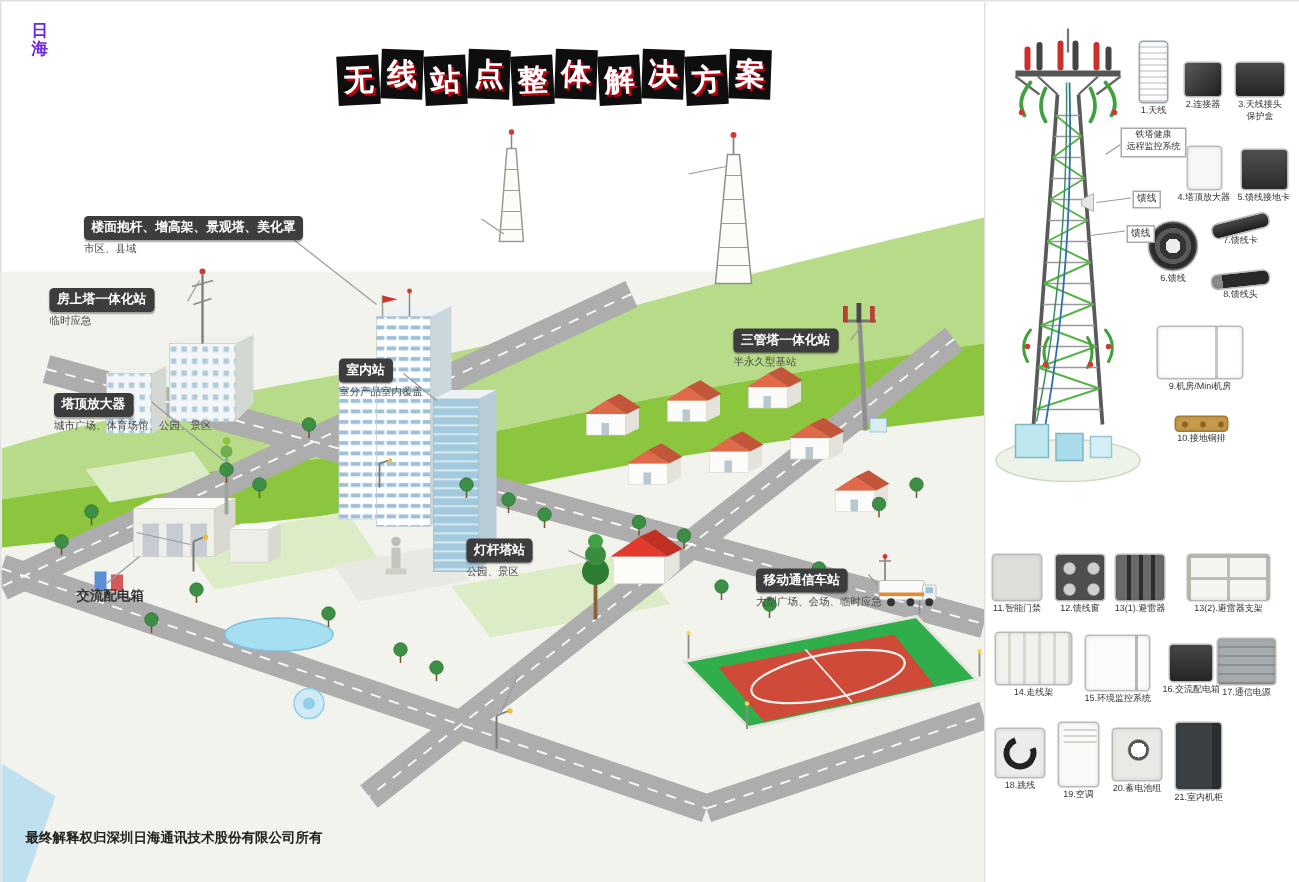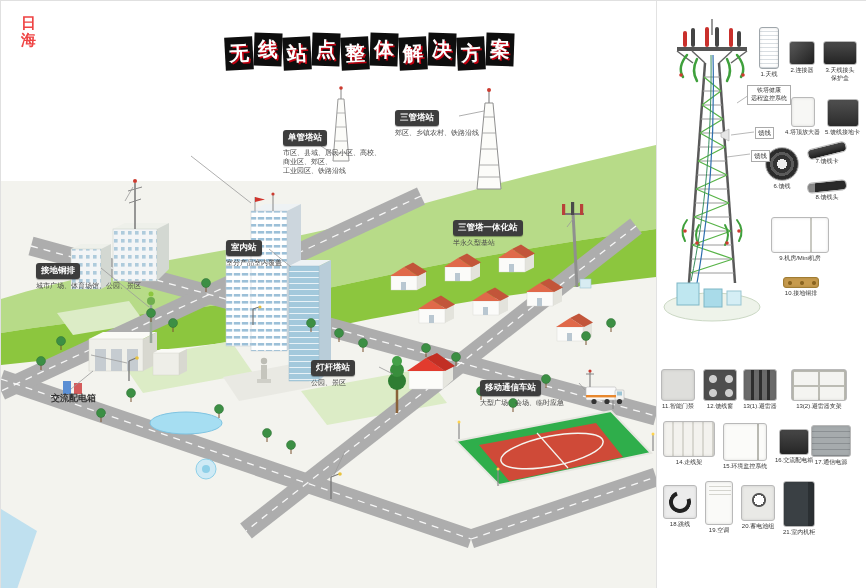--- a/index.html
+++ b/index.html
@@ -1,21 +1,21 @@
 <!DOCTYPE html>
 <html><head>
 <meta charset="utf-8">
 <style>
   html,body{margin:0;padding:0;background:#eee;}
   .canvas{position:relative;width:866px;height:588px;background:#ffffff;border:1px solid #e0e0e0;
           overflow:hidden;font-family:"Liberation Sans","DejaVu Sans",sans-serif;}
   
   .logo{position:absolute;left:16px;top:12px;display:flex;align-items:flex-start;}
   .logo-en{font-style:italic;font-weight:900;font-size:34px;color:#e60012;letter-spacing:-1px;line-height:1;}
-  .logo-cjk{display:inline-block;width:17px;font-size:15px;font-weight:900;color:#ef4444;line-height:1.1;
+  .logo-cjk{display:inline-block;width:17px;font-size:11px;font-weight:900;color:#6d28d9;line-height:1.1;
             word-break:break-all;margin-left:4px;margin-top:2px;}
   .title{position:absolute;left:224px;top:32px;display:flex;gap:1px;}
   .tchar{display:inline-block;background:#0e0e0e;color:#fff;font-size:20px;font-weight:900;
          padding:3px 4px;text-shadow:1.5px 1.5px 0 #c40010;}
   .tchar:nth-child(odd){transform:translateY(4px) rotate(-3deg);}
   .tchar:nth-child(even){transform:translateY(0) rotate(2deg);}
   
   .scene-svg{position:absolute;left:0;top:60px;}
   
   .co{position:absolute;z-index:5;max-width:170px;}
@@ -395,50 +395,48 @@
         <path d="M268,188 L290,206"></path>
       <path d="M320,85 L335,95"></path>
         <path d="M458,55 L483,50"></path>
         <path d="M566,166 L572,158"></path>
       <path d="M378,306 L392,313"></path>
         <path d="M578,322 L584,329"></path>
         <path d="M344,390 L332,416"></path>
     </g>
   </svg>
 
+  <div class="co" style="left:55px;top:140px">
+    <div class="co-title">楼面抱杆、增高架、景观塔、美化罩</div>
+    <div class="co-sub">市区、县域</div>
+  </div>
+  <div class="co" style="left:32px;top:188px">
+    <div class="co-title">房上塔一体化站</div>
+    <div class="co-sub">临时应急</div>
+  </div>
   <div class="co" style="left:35px;top:258px">
-    <div class="co-title">接地铜排</div>
+    <div class="co-title">塔顶放大器</div>
     <div class="co-sub">城市广场、体育场馆、公园、景区</div>
   </div>
   <div class="co" style="left:50px;top:386px">
     <div class="co-title plain">交流配电箱</div>
   </div>
   <div class="co" style="left:225px;top:235px">
     <div class="co-title">室内站</div>
     <div class="co-sub">室分产品室内覆盖</div>
   </div>
-  <div class="co" style="left:282px;top:125px">
-    <div class="co-title">单管塔站</div>
-    <div class="co-sub">市区、县域、居民小区、高校、
-商业区、郊区、
-工业园区、铁路沿线</div>
-  </div>
-  <div class="co" style="left:394px;top:105px">
-    <div class="co-title">三管塔站</div>
-    <div class="co-sub">郊区、乡镇农村、铁路沿线</div>
-  </div>
-  <div class="co" style="left:452px;top:215px">
+  <div class="co" style="left:488px;top:215px">
     <div class="co-title">三管塔一体化站</div>
     <div class="co-sub">半永久型基站</div>
   </div>
   <div class="co" style="left:310px;top:355px">
     <div class="co-title">灯杆塔站</div>
     <div class="co-sub">公园、景区</div>
   </div>
-  <div class="co" style="left:479px;top:375px">
+  <div class="co" style="left:503px;top:375px">
     <div class="co-title">移动通信车站</div>
     <div class="co-sub">大型广场、会场、临时应急</div>
   </div>
 
   <aside class="panel">
     <svg class="tower-svg" width="110" height="330" viewBox="0 0 110 330">
       <line x1="55" y1="4" x2="55" y2="20" stroke="#777" stroke-width="1.5"></line>
       <rect x="26" y="16" width="4" height="16" rx="2" fill="#c9302c"></rect>
         <rect x="34" y="13" width="4" height="19" rx="2" fill="#444"></rect>
       <rect x="48" y="12" width="4" height="20" rx="2" fill="#c9302c"></rect>
@@ -563,13 +561,14 @@
     <div class="eq" style="left:84px;top:484px">
       <div class="thumb t-batt"></div>
       <div class="cap">20.蓄电池组</div>
     </div>
     <div class="eq" style="left:126px;top:480px">
       <div class="thumb t-cab"></div>
       <div class="cap">21.室内机柜</div>
     </div>
   </aside>
 
+  <div class="footer">最终解释权归深圳日海通讯技术股份有限公司所有</div>
 </div>
 
 </body></html>

